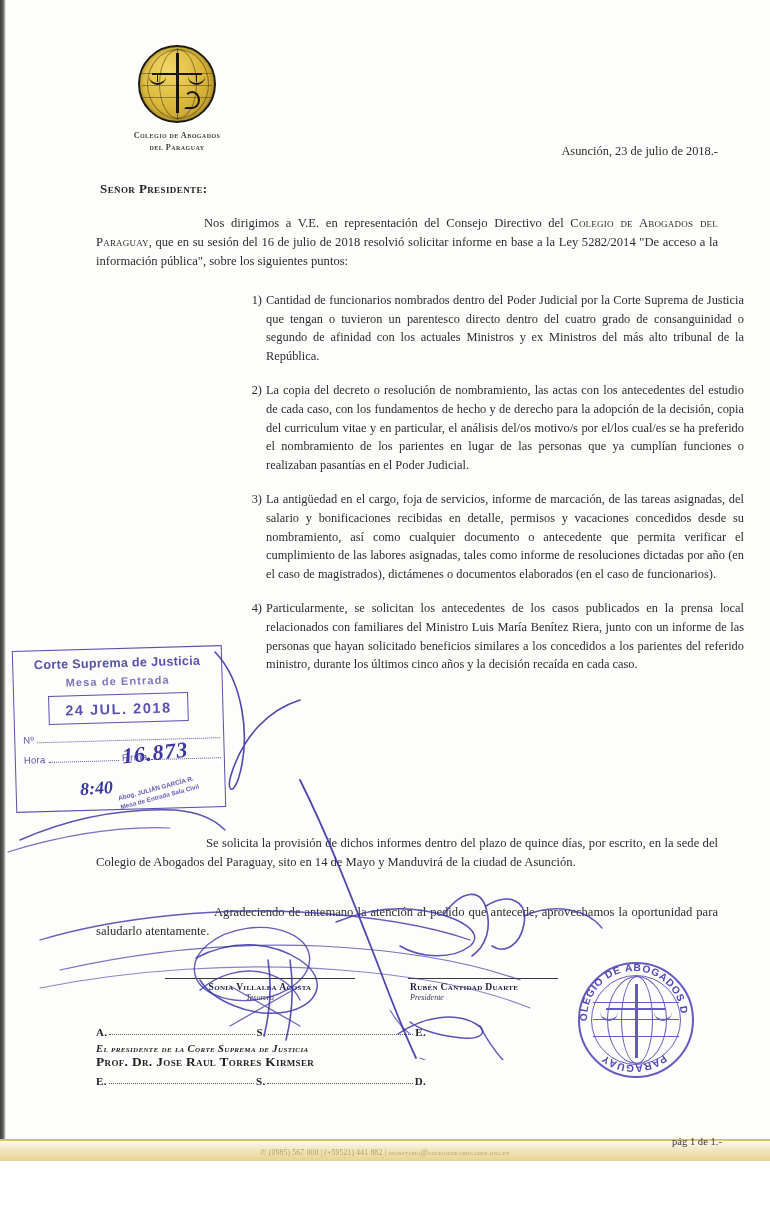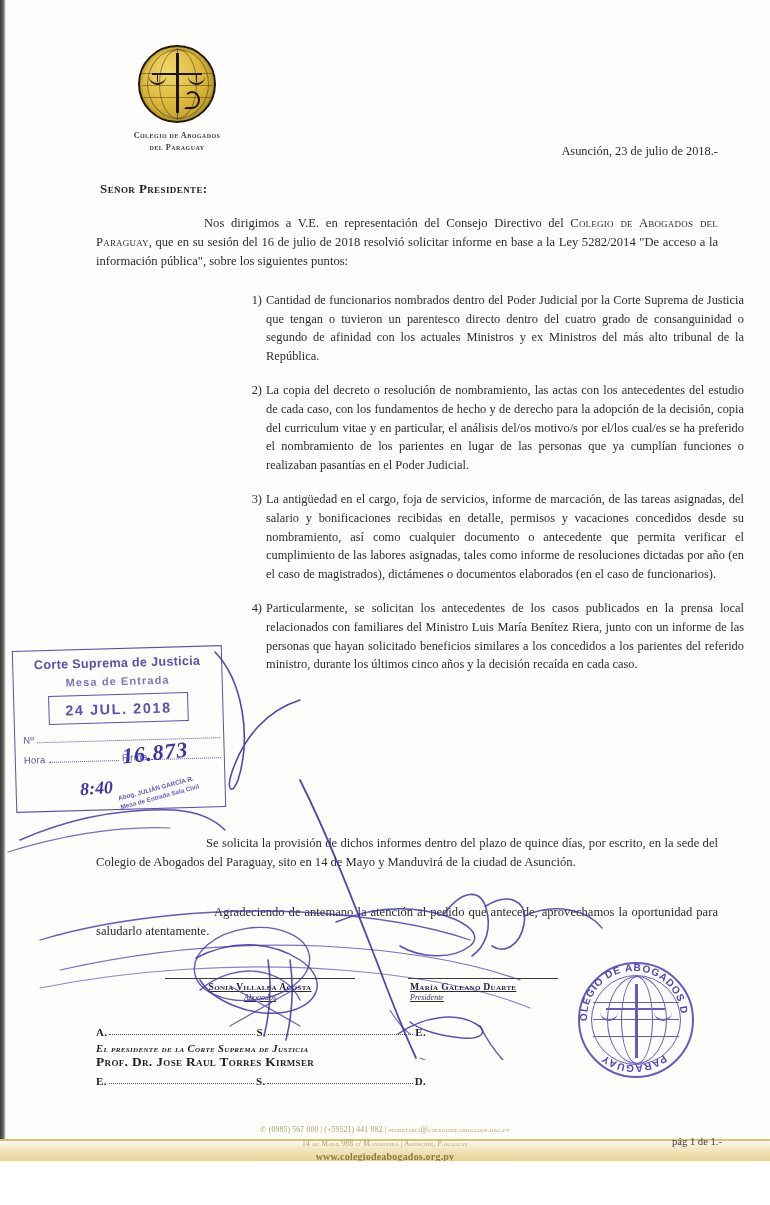--- a/index.html
+++ b/index.html
@@ -186,21 +186,20 @@
     text-align: justify;
     text-indent: 118px;
     color: #2d2d2d;
   }
 
   
   .sig {
     position: absolute;
     width: 190px;
     text-align: center;
-    text-decoration: underline;
   }
   .sig.left { left: 165px; top: 978px; }
   .sig.right { left: 408px; top: 978px; }
   .sig .rule {
     border-top: 1px solid #3a3a3a;
     width: 100%;
     margin-bottom: 2px;
   }
   .sig.right .rule { width: 150px; }
   .sig .nm {
@@ -256,21 +255,21 @@
   .footer {
     position: absolute;
     left: 0; top: 1123px;
     width: 770px;
     text-align: center;
     color: #b3a05e;
     font-size: 7.6px;
     line-height: 13.6px;
     letter-spacing: .2px;
   }
-  .footer .f1 { font-variant: small-caps; }
+  .footer .f1 { font-variant: small-caps; margin-top: 23px; }
   .footer .f2 { font-variant: small-caps; }
   .footer .f3 { font-weight: bold; color: #8d7b3c; font-size: 10px; }
   .footer .phone-icon { color: #c6b26a; }
   .pagenum {
     position: absolute;
     right: 48px; top: 1136px;
     font-size: 10.6px;
     color: #3a3a3a;
   }
 
@@ -453,25 +452,25 @@
       <span>Particularmente, se solicitan los antecedentes de los casos publicados en la prensa local relacionados con familiares del Ministro Luis María Benítez Riera, junto con un informe de las personas que hayan solicitado beneficios similares a los concedidos a los parientes del referido ministro, durante los últimos cinco años y la decisión recaída en cada caso.</span>
     </li>
   </ol>
 
   <div class="closing1">Se solicita la provisión de dichos informes dentro del plazo de quince días, por escrito, en la sede del Colegio de Abogados del Paraguay, sito en 14 de Mayo y Manduvirá de la ciudad de Asunción.</div>
   <div class="closing2">Agradeciendo de antemano la atención al pedido que antecede, aprovechamos la oportunidad para saludarlo atentamente.</div>
 
   <div class="sig left">
     <div class="rule"></div>
     <div class="nm">Sonia Villalba Acosta</div>
-    <div class="role">Abogados</div>
+    <div class="role">Tesorera</div>
   </div>
   <div class="sig right">
     <div class="rule"></div>
-    <div class="nm">María Galeano Duarte</div>
+    <div class="nm">Rubén Cantidad Duarte</div>
     <div class="role">Presidente</div>
   </div>
 
   <div class="addr">
     <div class="dots">
       <span>A.</span>
       <span class="g"></span>
       <span>S.</span>
       <span class="g"></span>
       <span>E.</span>

